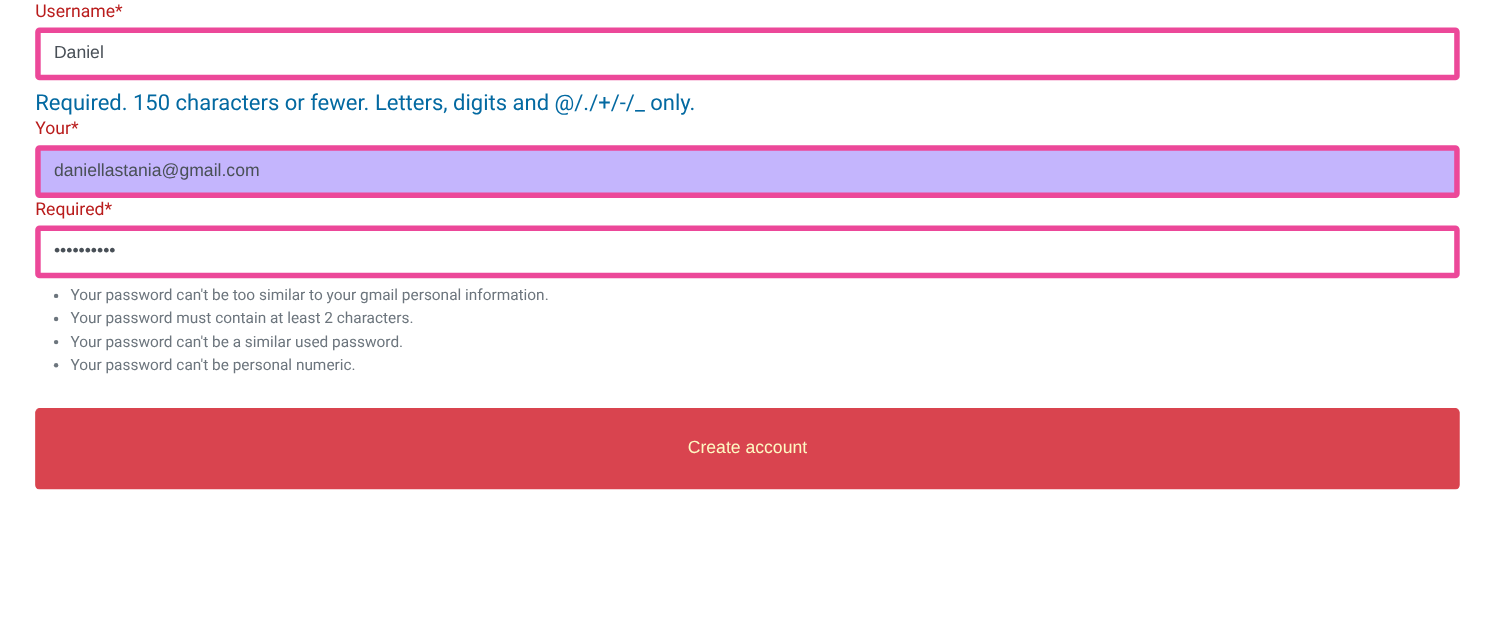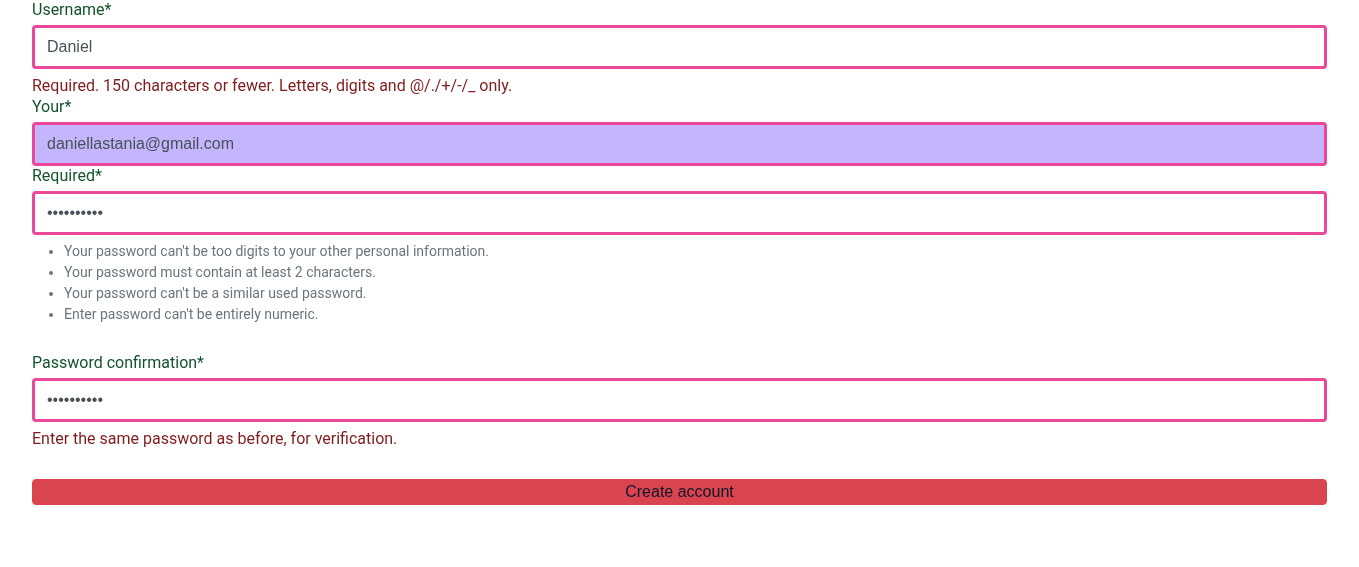--- a/index.html
+++ b/index.html
@@ -13,69 +13,69 @@
       color: #212529;
       background: #fff;
       padding: 0 32px;
     }
     .form-group {
       margin-bottom: 0;
     }
     .form-label {
       display: block;
       font-size: 16px;
-      color: #14532d;
+      color: #b91c1c;
       margin-bottom: 6px;
       margin-top: 14px;
     }
     .form-label:first-child {
       margin-top: 0;
     }
     .form-control {
       display: block;
       width: 100%;
       padding: 7px 12px;
       font-size: 16px;
       line-height: 1.5;
       color: #495057;
       background-color: #fff;
-      border: 3px solid #ec4899;
+      border: 5px solid #ec4899;
       border-radius: 4px;
       outline: none;
     }
     .form-control.autofill {
       background-color: #c4b5fd;
     }
     .help-text {
-      font-size: 16px;
-      color: #7f1d1d;
+      font-size: 20px;
+      color: #0369a1;
       margin-top: 6px;
       line-height: 1.4;
     }
     .help-list {
       margin-top: 6px;
       padding-left: 32px;
       list-style-type: disc;
     }
     .help-list li {
       font-size: 14px;
       color: #6c757d;
       line-height: 1.5;
       margin-bottom: 0;
     }
     .help-list li::marker {
       color: #6c757d;
     }
     .btn-submit {
       display: block;
       width: 100%;
-      padding: 0 12px;
+      padding: 24px 12px;
       font-size: 16px;
       line-height: 1.5;
-      color: #0f172a;
+      color: #fef9c3;
       background-color: #d9444f;
       border: 1px solid #d9444f;
       border-radius: 4px;
       cursor: pointer;
       text-align: center;
       margin-top: 28px;
     }
     .first-label {
       margin-top: 2px;
     }
@@ -93,28 +93,23 @@
 
   <div class="form-group">
     <label class="form-label">Your*</label>
     <input type="text" class="form-control autofill" value="daniellastania@gmail.com" style="">
   </div>
 
   <div class="form-group">
     <label class="form-label">Required*</label>
     <input type="password" class="form-control" value="••••••••••" style="">
     <ul class="help-list">
-      <li>Your password can't be too digits to your other personal information.</li>
+      <li>Your password can't be too similar to your gmail personal information.</li>
       <li>Your password must contain at least 2 characters.</li>
       <li>Your password can't be a similar used password.</li>
-      <li>Enter password can't be entirely numeric.</li>
+      <li>Your password can't be personal numeric.</li>
     </ul>
   </div>
 
-  <div class="form-group">
-    <label class="form-label" style="margin-top:28px;">Password confirmation*</label>
-    <input type="password" class="form-control" value="••••••••••" style="">
-    <div class="help-text">Enter the same password as before, for verification.</div>
-  </div>
 
   <button type="submit" class="btn-submit">Create account</button>
 
 </form>
 
 </body></html>

